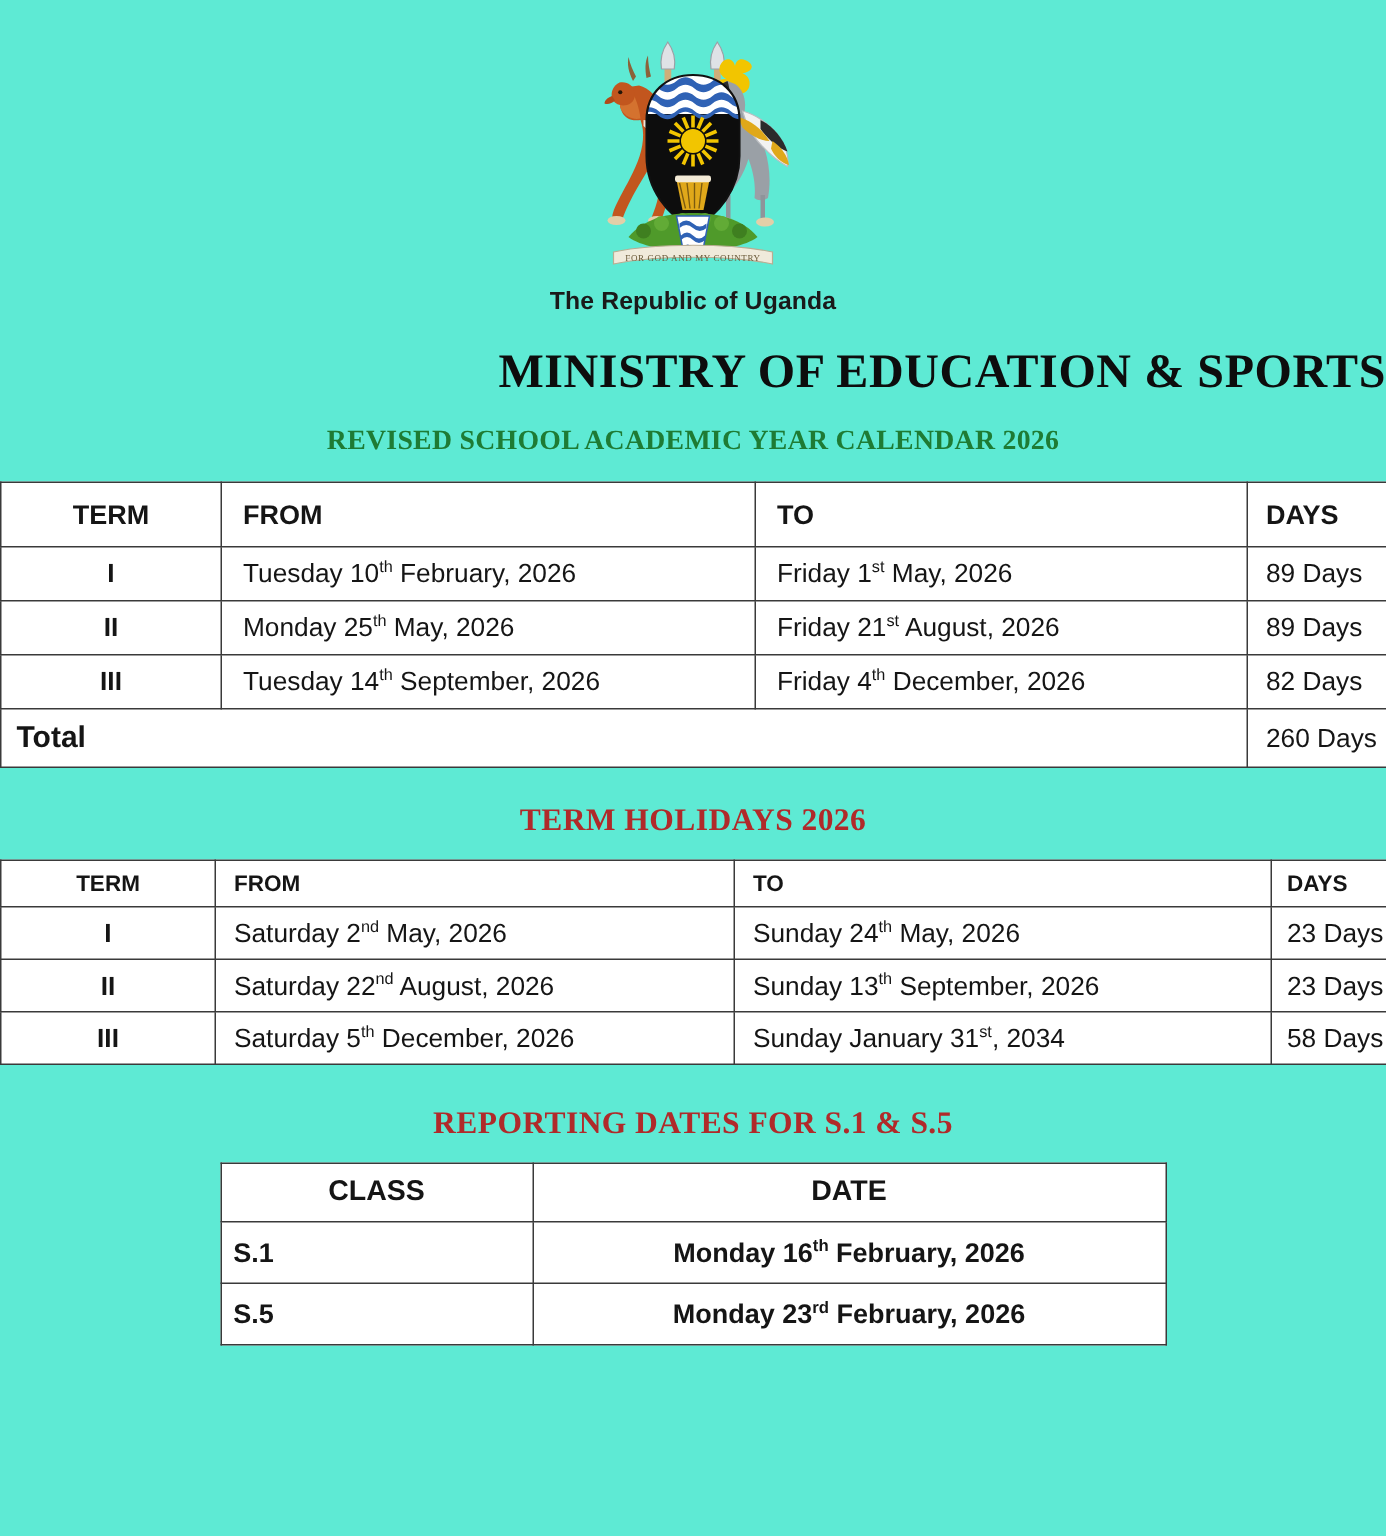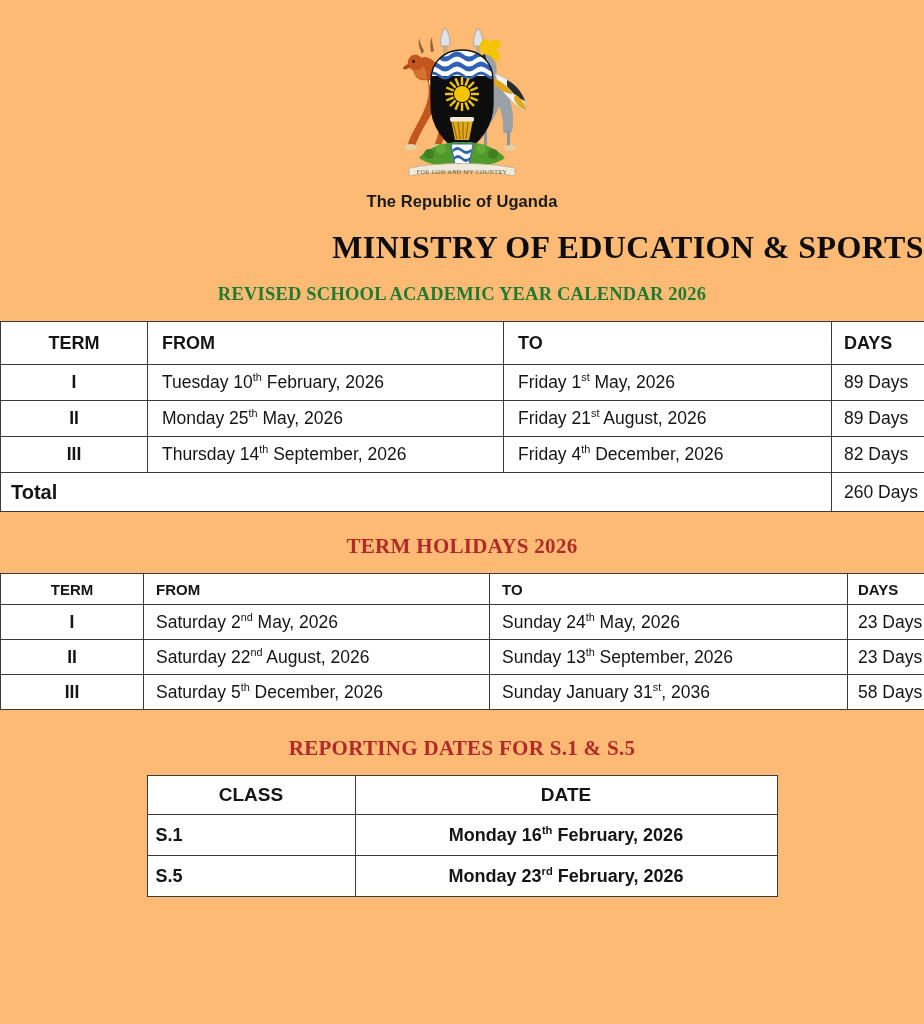--- a/index.html
+++ b/index.html
@@ -12,21 +12,21 @@
     height: 1024px;
     font-family: "Liberation Sans", sans-serif;
     color: #141414;
     overflow: hidden;
   }
 
   .page {
     position: relative;
     width: 924px;
     height: 1024px;
-    background: #fdba74;
+    background: #5eead4;
   }
 
   
   .emblem-wrap {
     width: 100%;
     display: flex;
     justify-content: center;
     padding-top: 18px;
   }
   .emblem {
@@ -305,21 +305,21 @@
         <td class="c-days">89 Days</td>
       </tr>
       <tr>
         <td class="c-term">II</td>
         <td class="c-from"><span>Monday 25</span><sup>th</sup><span> May, 2026</span></td>
         <td class="c-to"><span>Friday 21</span><sup>st</sup><span> August, 2026</span></td>
         <td class="c-days">89 Days</td>
       </tr>
       <tr>
         <td class="c-term">III</td>
-        <td class="c-from"><span>Thursday 14</span><sup>th</sup><span> September, 2026</span></td>
+        <td class="c-from"><span>Tuesday 14</span><sup>th</sup><span> September, 2026</span></td>
         <td class="c-to"><span>Friday 4</span><sup>th</sup><span> December, 2026</span></td>
         <td class="c-days">82 Days</td>
       </tr>
       <tr>
         <td class="total-label" colspan="3">Total</td>
         <td class="c-days total-val">260 Days</td>
       </tr>
     </tbody>
   </table>
 
@@ -345,21 +345,21 @@
       </tr>
       <tr>
         <td class="c-term">II</td>
         <td class="c-from"><span>Saturday 22</span><sup>nd</sup><span> August, 2026</span></td>
         <td class="c-to"><span>Sunday 13</span><sup>th</sup><span> September, 2026</span></td>
         <td class="c-days">23 Days</td>
       </tr>
       <tr>
         <td class="c-term">III</td>
         <td class="c-from"><span>Saturday 5</span><sup>th</sup><span> December, 2026</span></td>
-        <td class="c-to"><span>Sunday January 31</span><sup>st</sup><span>, 2036</span></td>
+        <td class="c-to"><span>Sunday January 31</span><sup>st</sup><span>, 2034</span></td>
         <td class="c-days">58 Days</td>
       </tr>
     </tbody>
   </table>
 
   <div class="spacer-b"></div>
 
   <div class="section-title" id="reporting-title" style="color: rgb(176, 42, 42);">REPORTING DATES FOR S.1 &amp; S.5</div>
 
   <table class="t3">

